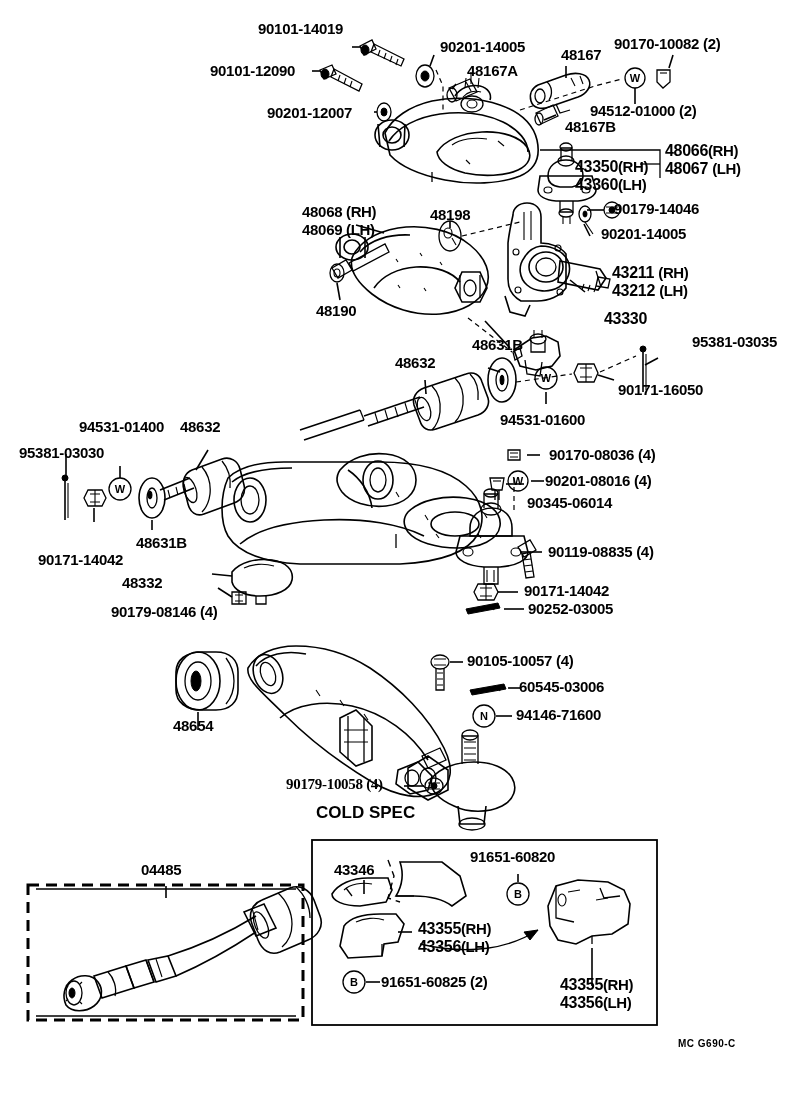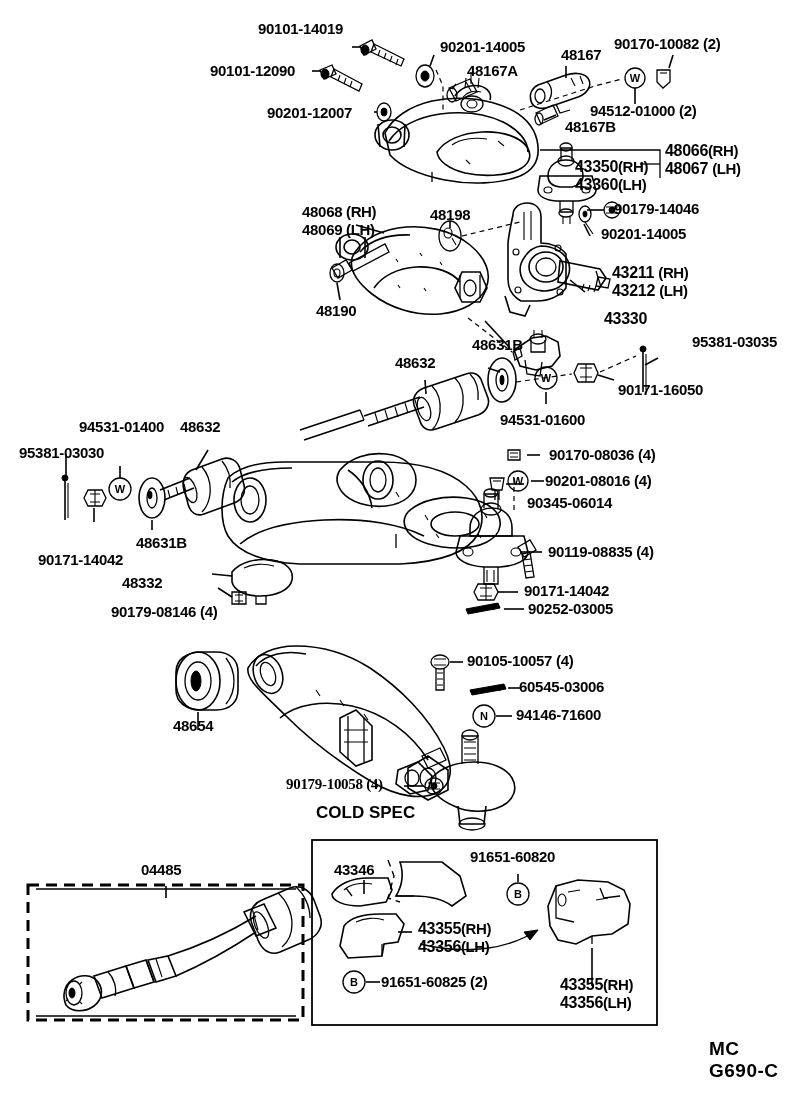--- a/index.html
+++ b/index.html
@@ -20,21 +20,21 @@
     line-height:1.06;
     color:#000;
   }
   .suffix{font-size:15px;font-weight:bold;letter-spacing:-0.4px;}
   .qty{font-size:15px;font-weight:bold;}
   .lbl.big{font-size:16px;}
   .coldspec{
     position:absolute;font-weight:bold;font-size:17px;letter-spacing:0px;
   }
   .diagcode{
-    position:absolute;font-weight:bold;font-size:19px;letter-spacing:0.5px;margin-left:31px;
+    position:absolute;font-weight:bold;font-size:10px;letter-spacing:0.5px;
   }
   
   svg.art{position:absolute;left:0;top:0;width:800px;height:1104px;overflow:visible;}
   .ln{stroke:#000;stroke-width:1.6;fill:none;}
   .ln2{stroke:#000;stroke-width:1.3;fill:none;}
   .thin{stroke:#000;stroke-width:1.1;fill:none;}
   .dash{stroke:#000;stroke-width:1.4;fill:none;stroke-dasharray:7 5;}
   .dashthin{stroke:#000;stroke-width:1.2;fill:none;stroke-dasharray:5 4;}
   .fillblk{fill:#000;stroke:#000;stroke-width:1;}
   .boxln{stroke:#000;stroke-width:1.8;fill:none;}

